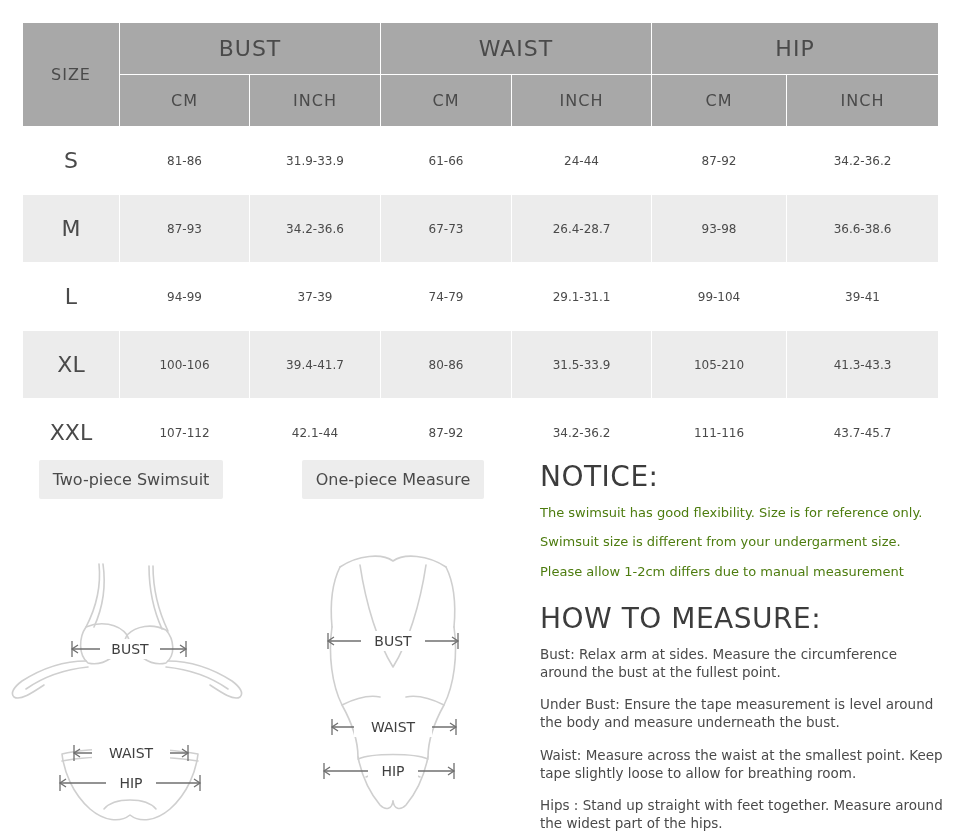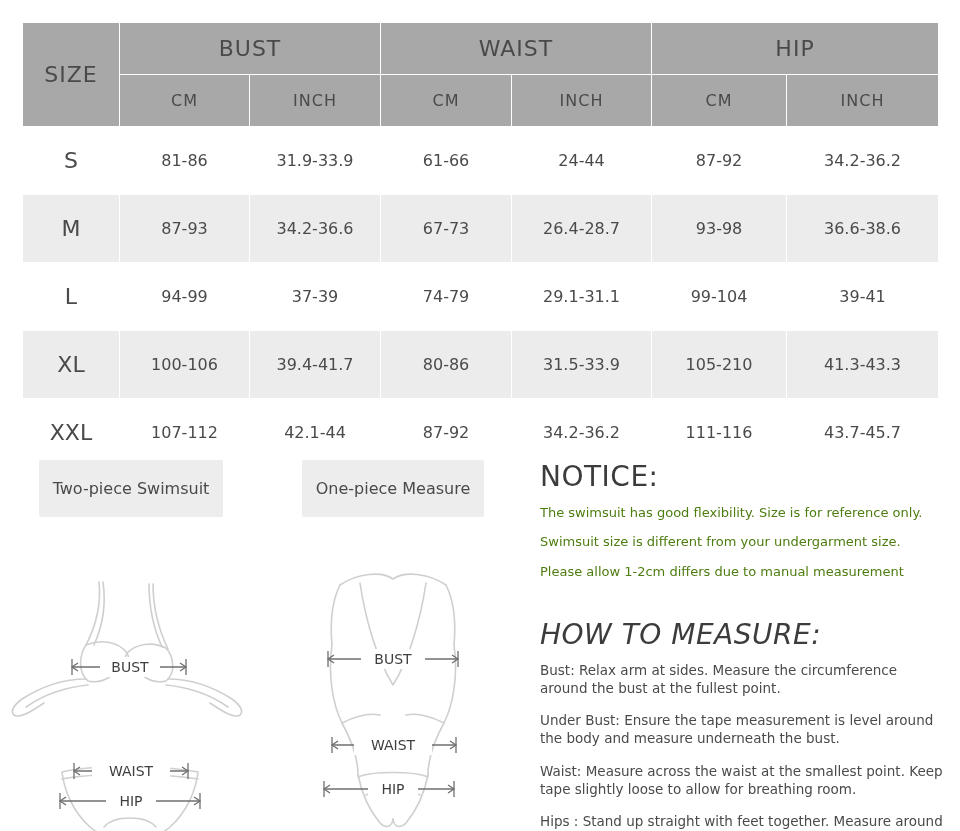--- a/index.html
+++ b/index.html
@@ -46,50 +46,50 @@
   .hd-sub {
     background: #a8a8a8;
     color: #ffffff;
     font-size: 16px;
     letter-spacing: 1px;
     height: 52px;
   }
   .hd-size {
     background: #a8a8a8;
     color: #ffffff;
-    font-size: 22px;
+    font-size: 16px;
     letter-spacing: 1px;
   }
   
   .row-odd td { background: #ffffff; }
   .row-even td { background: #ececec; }
   td.sz {
     font-size: 22px;
     color: #3f3f3f;
     height: 68px;
   }
   td.val {
-    font-size: 16px;
+    font-size: 12px;
     color: #4a4a4a;
     height: 68px;
   }
 
   
   .lower {
     position: absolute;
     left: 0; top: 440px;
     width: 960px; height: 391px;
   }
 
   .panel-label {
     display: inline-block;
     background: #ededed;
     color: #4a4a4a;
     font-size: 16px;
-    padding: 19px 14px;
+    padding: 10px 14px;
     border-radius: 2px;
     white-space: nowrap;
   }
 
   .fig {
     position: absolute;
     top: 20px;
   }
   .fig-two { left: 0px; width: 262px; }
   .fig-one { left: 262px; width: 262px; }
@@ -103,21 +103,21 @@
     left: 540px; top: 20px;
     width: 406px;
   }
   .info h2 {
     margin: 0 0 12px 0;
     font-size: 28px;
     font-weight: normal;
     color: #3c3c3c;
     letter-spacing: 0.5px;
   }
-  .info h2.second { margin-top: 38px; margin-bottom: 10px; font-style: italic; }
+  .info h2.second { margin-top: 22px; margin-bottom: 10px; }
   .notice-line {
     font-size: 13px;
     color: #4d7c0f;
     margin-bottom: 13px;
     line-height: 1.25;
   }
   .measure-item {
     font-size: 13.5px;
     color: #4a4a4a;
     margin-bottom: 14px;

